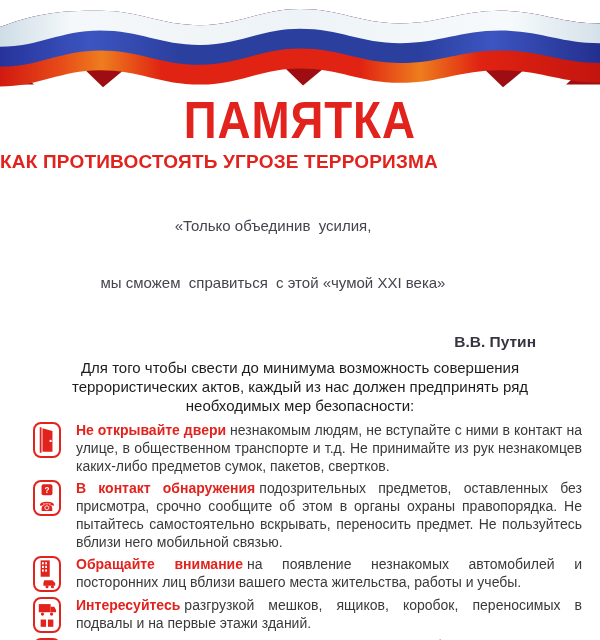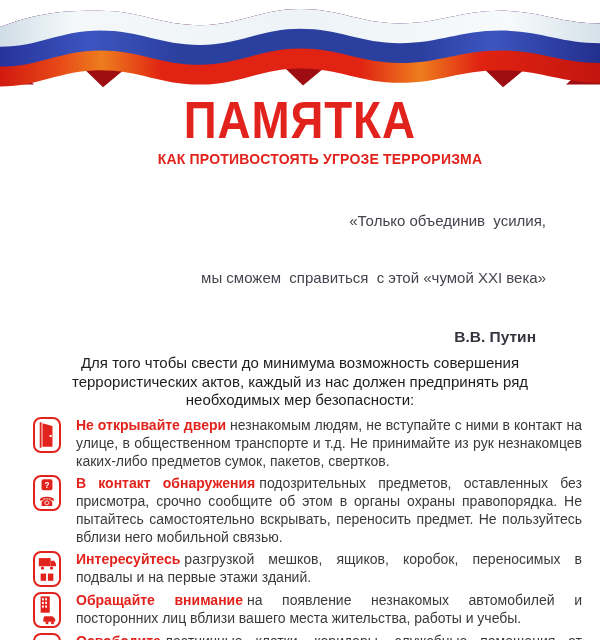--- a/index.html
+++ b/index.html
@@ -7,25 +7,25 @@
        font-family:"Liberation Sans", sans-serif;}
   .page{position:relative;width:600px;height:512px;background:#fff;}
 
   
   .flag{display:block;width:600px;height:90px;}
 
   
   .title{margin-top:4px;text-align:center;line-height:1;}
   .title span{display:inline-block;font-size:52px;font-weight:bold;color:#e2231d;
               letter-spacing:1px;transform:scaleX(.88);transform-origin:center;}
-  .subtitle{margin-top:6px;text-align:center;font-size:14px;font-weight:bold;
-            color:#e2231d;line-height:1.05;letter-spacing:.2px;padding-left:40px;}
+  .subtitle{margin-top:6px;font-size:19px;font-weight:bold;
+            color:#e2231d;line-height:1.05;letter-spacing:.2px;}
 
   
-  .quote{margin-top:6px;padding-right:54px;text-align:right;color:#44444e;
+  .quote{margin-top:6px;padding-right:54px;text-align:center;color:#44444e;
          font-size:15px;line-height:1.27;white-space:pre-wrap;}
   .quote-author{margin-top:3px;padding-right:64px;text-align:right;
                 font-weight:bold;color:#35353f;font-size:15.5px;}
 
   
   .intro{margin-top:8px;padding:0 52px;text-align:center;font-weight:normal;
          color:#1d1d1d;font-size:15px;line-height:1.24;}
 
   
   .items{margin-top:6px;padding:0 18px 0 33px;}
@@ -125,36 +125,20 @@
         </svg>
       </div>
       <div class="item-text">
         <span class="lead">В контакт обнаружения</span><span>подозрительных предметов, оставленных без присмотра, срочно сообщите об этом в органы охраны правопорядка. Не пытайтесь самостоятельно вскрывать, переносить предмет. Не пользуйтесь вблизи него мобильной связью.</span>
       </div>
     </div>
 
     <div class="item">
       <div class="badge">
         <svg width="20" height="30" viewBox="0 0 22 32" fill="#e2231d">
-          <rect x="2" y="4" width="13" height="9"></rect>
-          <path d="M15 7 h4 l2 3.5 v2.5 h-6 Z"></path>
-          <circle cx="6" cy="15" r="1.8"></circle>
-            <circle cx="16" cy="15" r="1.8"></circle>
-          <rect x="4" y="21" width="6" height="8"></rect>
-            <rect x="12" y="21" width="6" height="8"></rect>
-        </svg>
-      </div>
-      <div class="item-text">
-        <span class="lead">Интересуйтесь</span><span>разгрузкой мешков, ящиков, коробок, переносимых в подвалы и на первые этажи зданий.</span>
-      </div>
-    </div>
-
-    <div class="item">
-      <div class="badge">
-        <svg width="20" height="30" viewBox="0 0 22 32" fill="#e2231d">
           <rect x="4" y="1" width="10" height="18"></rect>
           <g fill="#fff">
             <rect x="5.5" y="3" width="2" height="2.4"></rect>
               <rect x="9" y="3" width="2" height="2.4"></rect>
             <rect x="5.5" y="7" width="2" height="2.4"></rect>
               <rect x="9" y="7" width="2" height="2.4"></rect>
             <rect x="5.5" y="11" width="2" height="2.4"></rect>
               <rect x="9" y="11" width="2" height="2.4"></rect>
           </g>
           <path d="M8 23 h9 l3 3 v3 h-13 v-3 Z"></path>
@@ -162,20 +146,36 @@
             <circle cx="17" cy="30" r="1.7"></circle>
         </svg>
       </div>
       <div class="item-text">
         <span class="lead">Обращайте внимание</span><span>на появление незнакомых автомобилей и посторонних лиц вблизи вашего места жительства, работы и учебы.</span>
       </div>
     </div>
 
     <div class="item">
       <div class="badge">
+        <svg width="20" height="30" viewBox="0 0 22 32" fill="#e2231d">
+          <rect x="2" y="4" width="13" height="9"></rect>
+          <path d="M15 7 h4 l2 3.5 v2.5 h-6 Z"></path>
+          <circle cx="6" cy="15" r="1.8"></circle>
+            <circle cx="16" cy="15" r="1.8"></circle>
+          <rect x="4" y="21" width="6" height="8"></rect>
+            <rect x="12" y="21" width="6" height="8"></rect>
+        </svg>
+      </div>
+      <div class="item-text">
+        <span class="lead">Интересуйтесь</span><span>разгрузкой мешков, ящиков, коробок, переносимых в подвалы и на первые этажи зданий.</span>
+      </div>
+    </div>
+
+    <div class="item">
+      <div class="badge">
         
       </div>
       <div class="item-text">
         <span class="lead">Освободите</span><span>лестничные клетки, коридоры, служебные помещения от заграждающих их предметов.</span>
       </div>
     </div>
 
   </div>
 </div>
 

